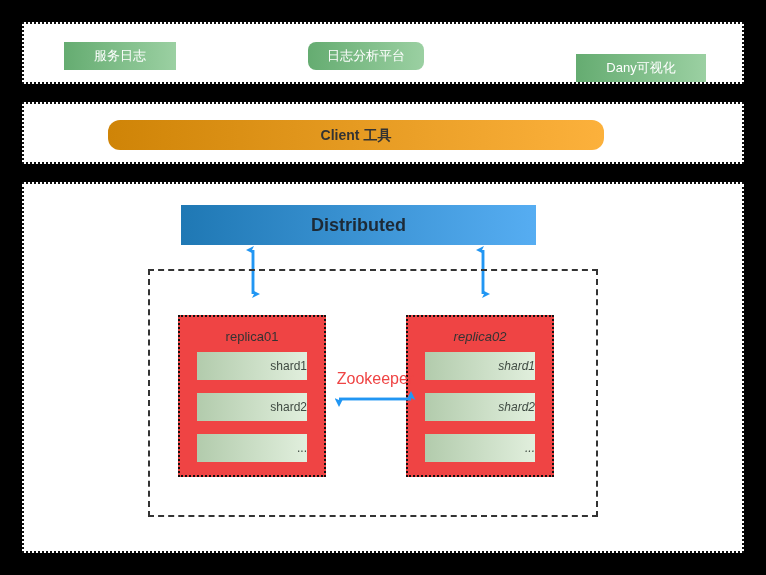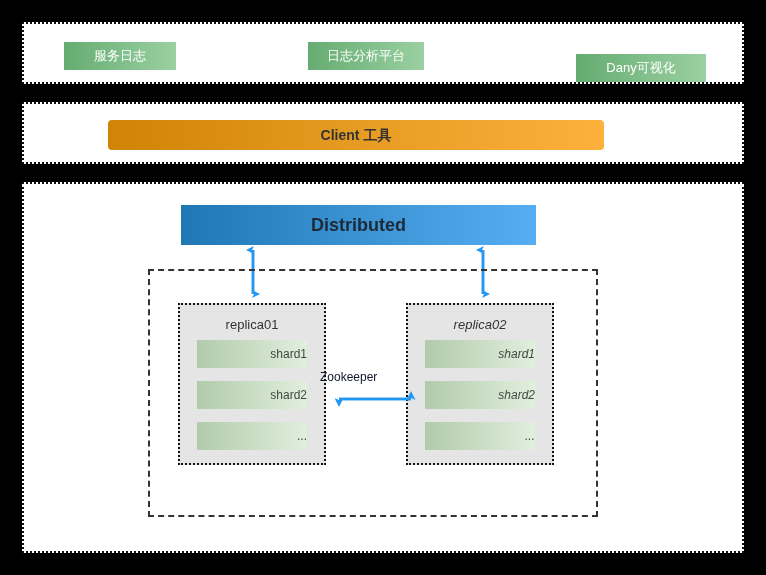--- a/index.html
+++ b/index.html
@@ -37,33 +37,33 @@
     position: absolute;
     top: 18px;
     height: 28px;
     line-height: 28px;
     text-align: center;
     color: #ffffff;
     font-size: 13px;
     background: linear-gradient(to right, #65ac71 0%, #9bd0a2 100%);
   }
   #source-0 { left: 40px;  width: 112px; }
-  #source-1 { left: 284px; width: 116px; }
+  #source-1 { left: 284px; width: 116px; border-radius: 8px; }
   #source-2 { left: 552px; width: 130px; margin-top: 12px; }
 
   
   #client-bar {
     position: absolute;
     left: 84px;
     top: 16px;
     width: 496px;
     height: 30px;
     line-height: 30px;
     text-align: center;
-    border-radius: 4px;
+    border-radius: 12px;
     font-size: 14px;
     font-weight: bold;
     color: #333333;
     background: linear-gradient(to right, #cf8407 0%, #fcb13c 100%);
   }
 
   
   #distributed-bar {
     position: absolute;
     left: 157px;
@@ -85,26 +85,26 @@
     top: 85px;
     width: 450px;
     height: 248px;
     border: 2px dashed #333333;
     box-sizing: border-box;
   }
 
   
   .replica-box {
     position: absolute;
-    top: 32px;
+    top: 44px;
     width: 148px;
     height: 162px;
     border: 2px dotted #111111;
     box-sizing: border-box;
-    background: #e5e5e5;
+    background: #ef4444;
   }
   #replica-0 { left: 28px; }
   #replica-1 { left: 256px; font-style: italic; }
 
   .replica-title {
     text-align: center;
     font-size: 13px;
     color: #333333;
     margin-top: 12px;
     margin-bottom: 8px;
@@ -128,23 +128,23 @@
   }
   #arrow-left  { left: 222px; top: 58px; }
   #arrow-right { left: 452px; top: 58px; }
   #arrow-zookeeper { left: 306px; top: 208px; }
 
   #zookeeper-label {
     position: absolute;
     left: 296px;
     top: 186px;
     width: 110px;
-    text-align: left;
-    font-size: 12px;
-    color: #0f172a;
+    text-align: center;
+    font-size: 16px;
+    color: #ef4444;
   }
 </style>
 </head>
 <body>
 
 <div class="canvas">
 
   <div class="panel" id="panel-sources">
     <div class="source-box" id="source-0">服务日志</div>
     <div class="source-box" id="source-1">日志分析平台</div>

